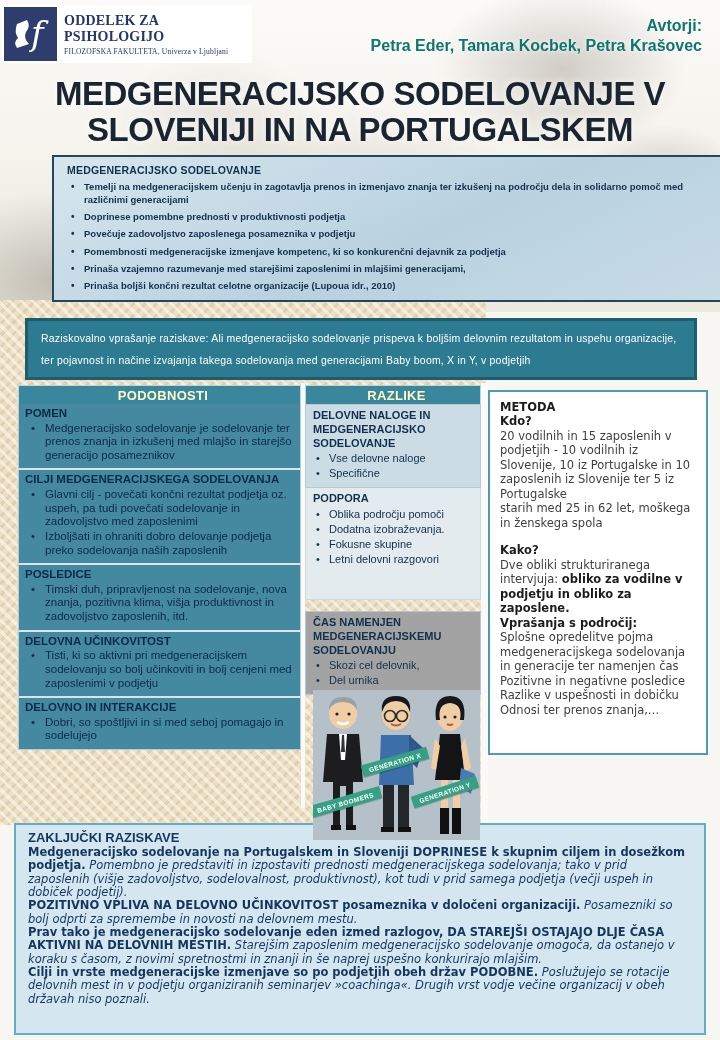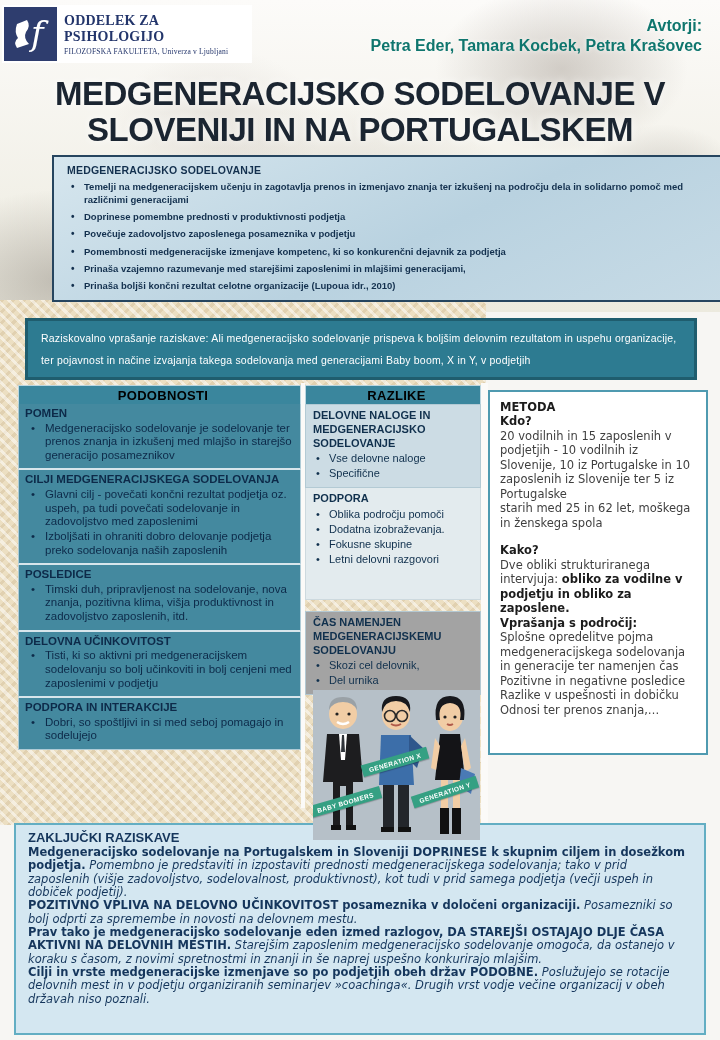--- a/index.html
+++ b/index.html
@@ -75,21 +75,21 @@
   
   .rq {
     position:absolute; left:25px; top:318px; width:672px; height:62px;
     background:#2d7b91; border:3px solid #1f5d6e; color:#ffffff;
     font-weight:normal; font-size:10.5px; line-height:2.1; padding:6px 13px 0 13px;
     letter-spacing:.2px;
   }
 
   
   .col-header {
-    height:19px; background:#3a869d; color:#000000; font-weight:bold; font-size:13px;
+    height:19px; background:#3a869d; color:#fef9c3; font-weight:bold; font-size:13px;
     text-align:center; line-height:19px; border:1px solid #bcd6e0; border-bottom:none;
     letter-spacing:.3px;
     padding-left:7px;
   }
 
   
   .sim { position:absolute; left:18px; top:385px; width:283px; }
   .sim-sec {
     background:#44899f; color:#0d2a49; padding:3px 6px 6px 6px;
     border:1px solid #aecbd6; border-top:none; border-bottom:2px solid #d8e6ec;
@@ -213,21 +213,21 @@
           <li>Timski duh, pripravljenost na sodelovanje, nova znanja, pozitivna klima, višja produktivnost in zadovoljstvo zaposlenih, itd.</li>
         </ul>
     </div>
     <div class="sim-sec">
       <div class="sec-title">DELOVNA UČINKOVITOST</div>
       <ul>
           <li>Tisti, ki so aktivni pri medgeneracijskem sodelovanju so bolj učinkoviti in bolj cenjeni med zaposlenimi v podjetju</li>
         </ul>
     </div>
     <div class="sim-sec">
-      <div class="sec-title">PODPORA IN INTERAKCIJE</div>
+      <div class="sec-title">DELOVNO IN INTERAKCIJE</div>
       <ul>
           <li>Dobri, so spoštljivi in si med seboj pomagajo in sodelujejo</li>
         </ul>
     </div>
   </div>
 
   <div class="dif">
     <div class="col-header">RAZLIKE</div>
     <div class="dif-sec dif-a">
       <div class="sec-title">DELOVNE NALOGE IN MEDGENERACIJSKO SODELOVANJE</div>

